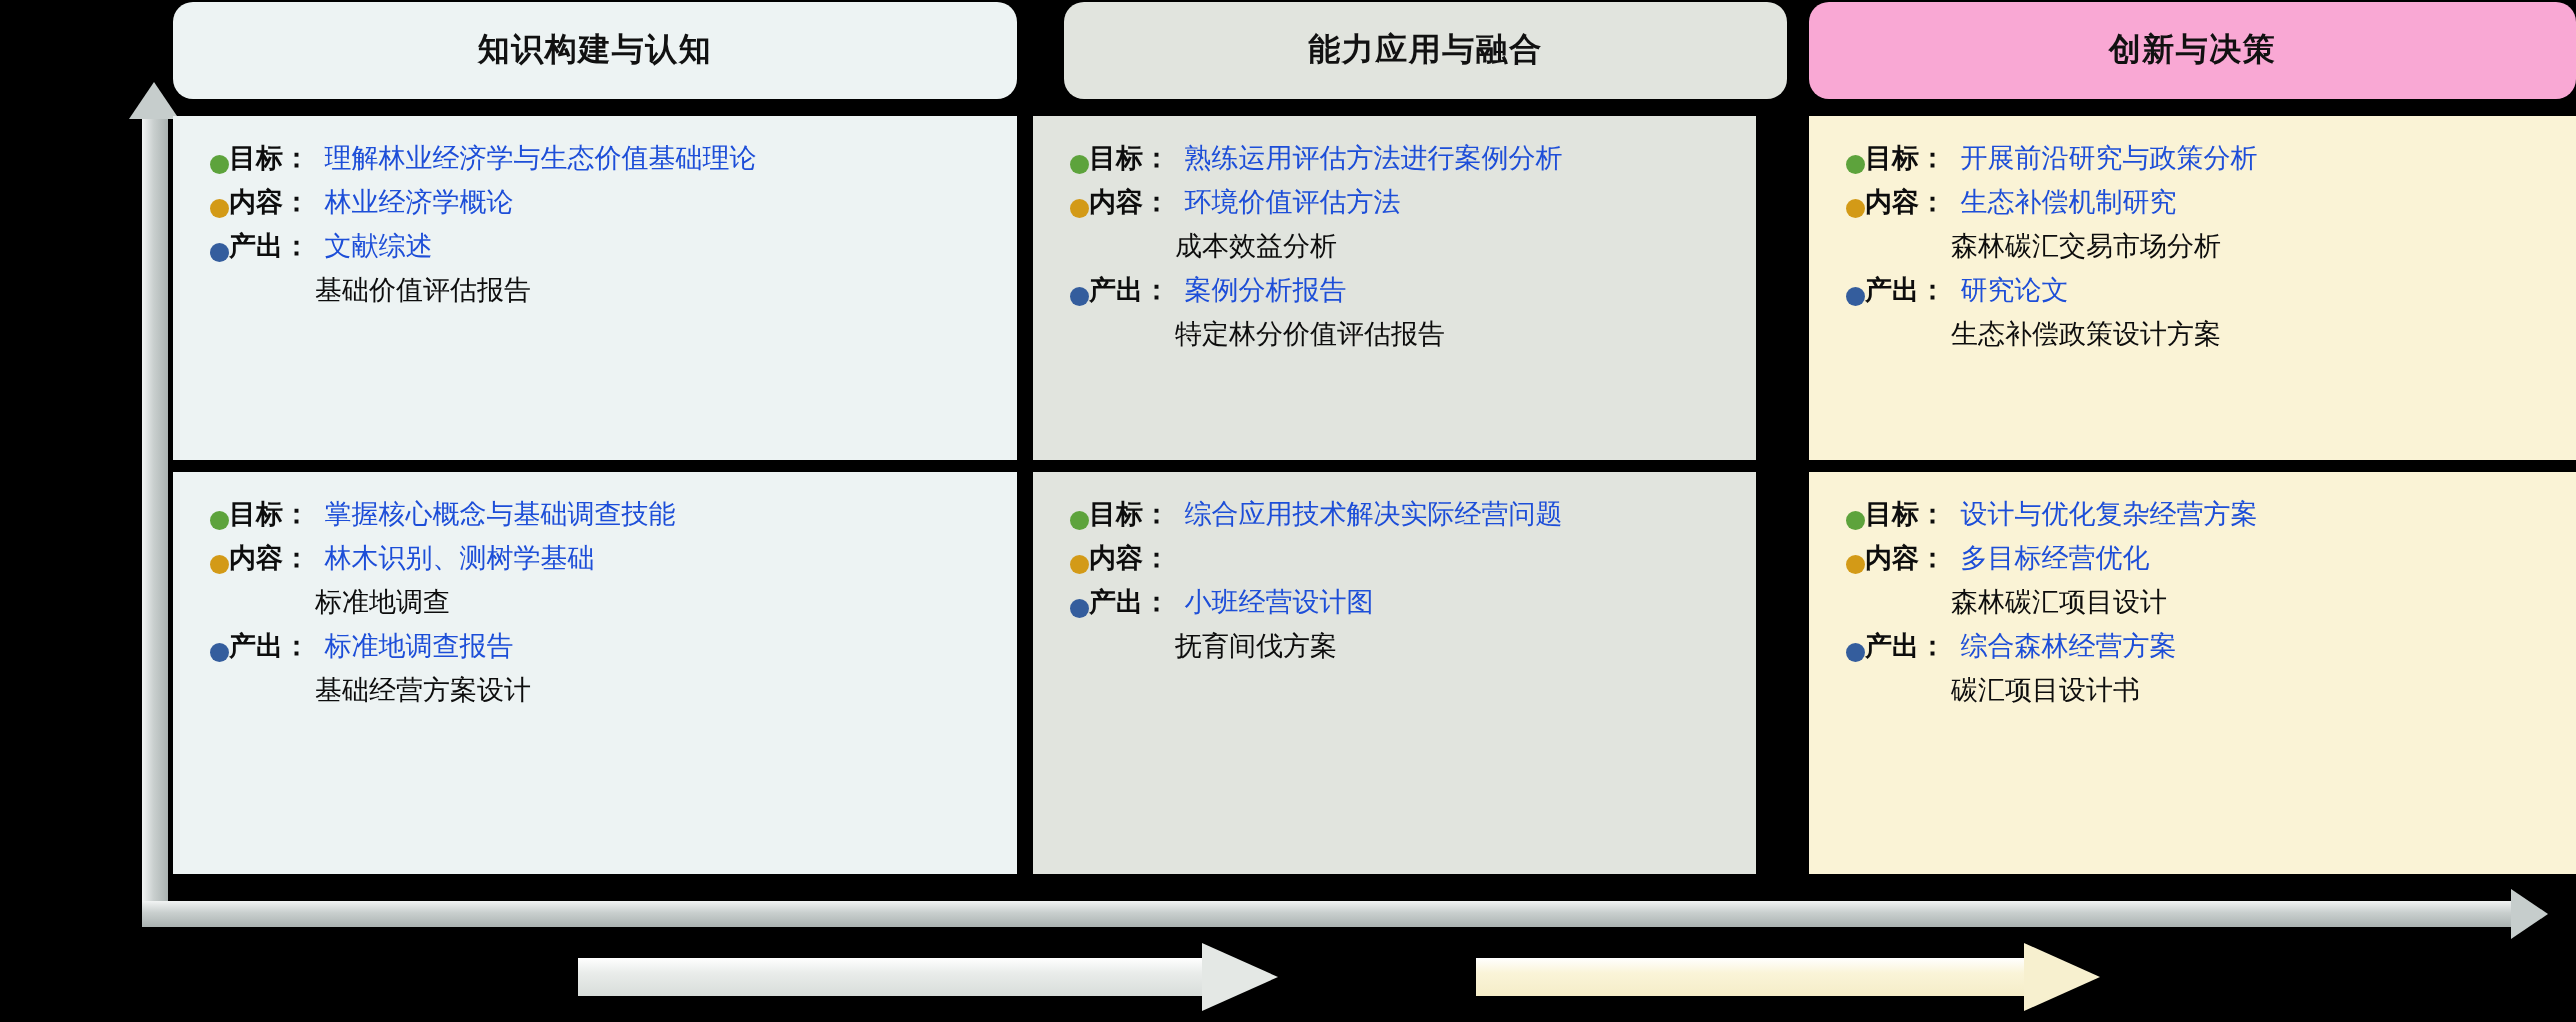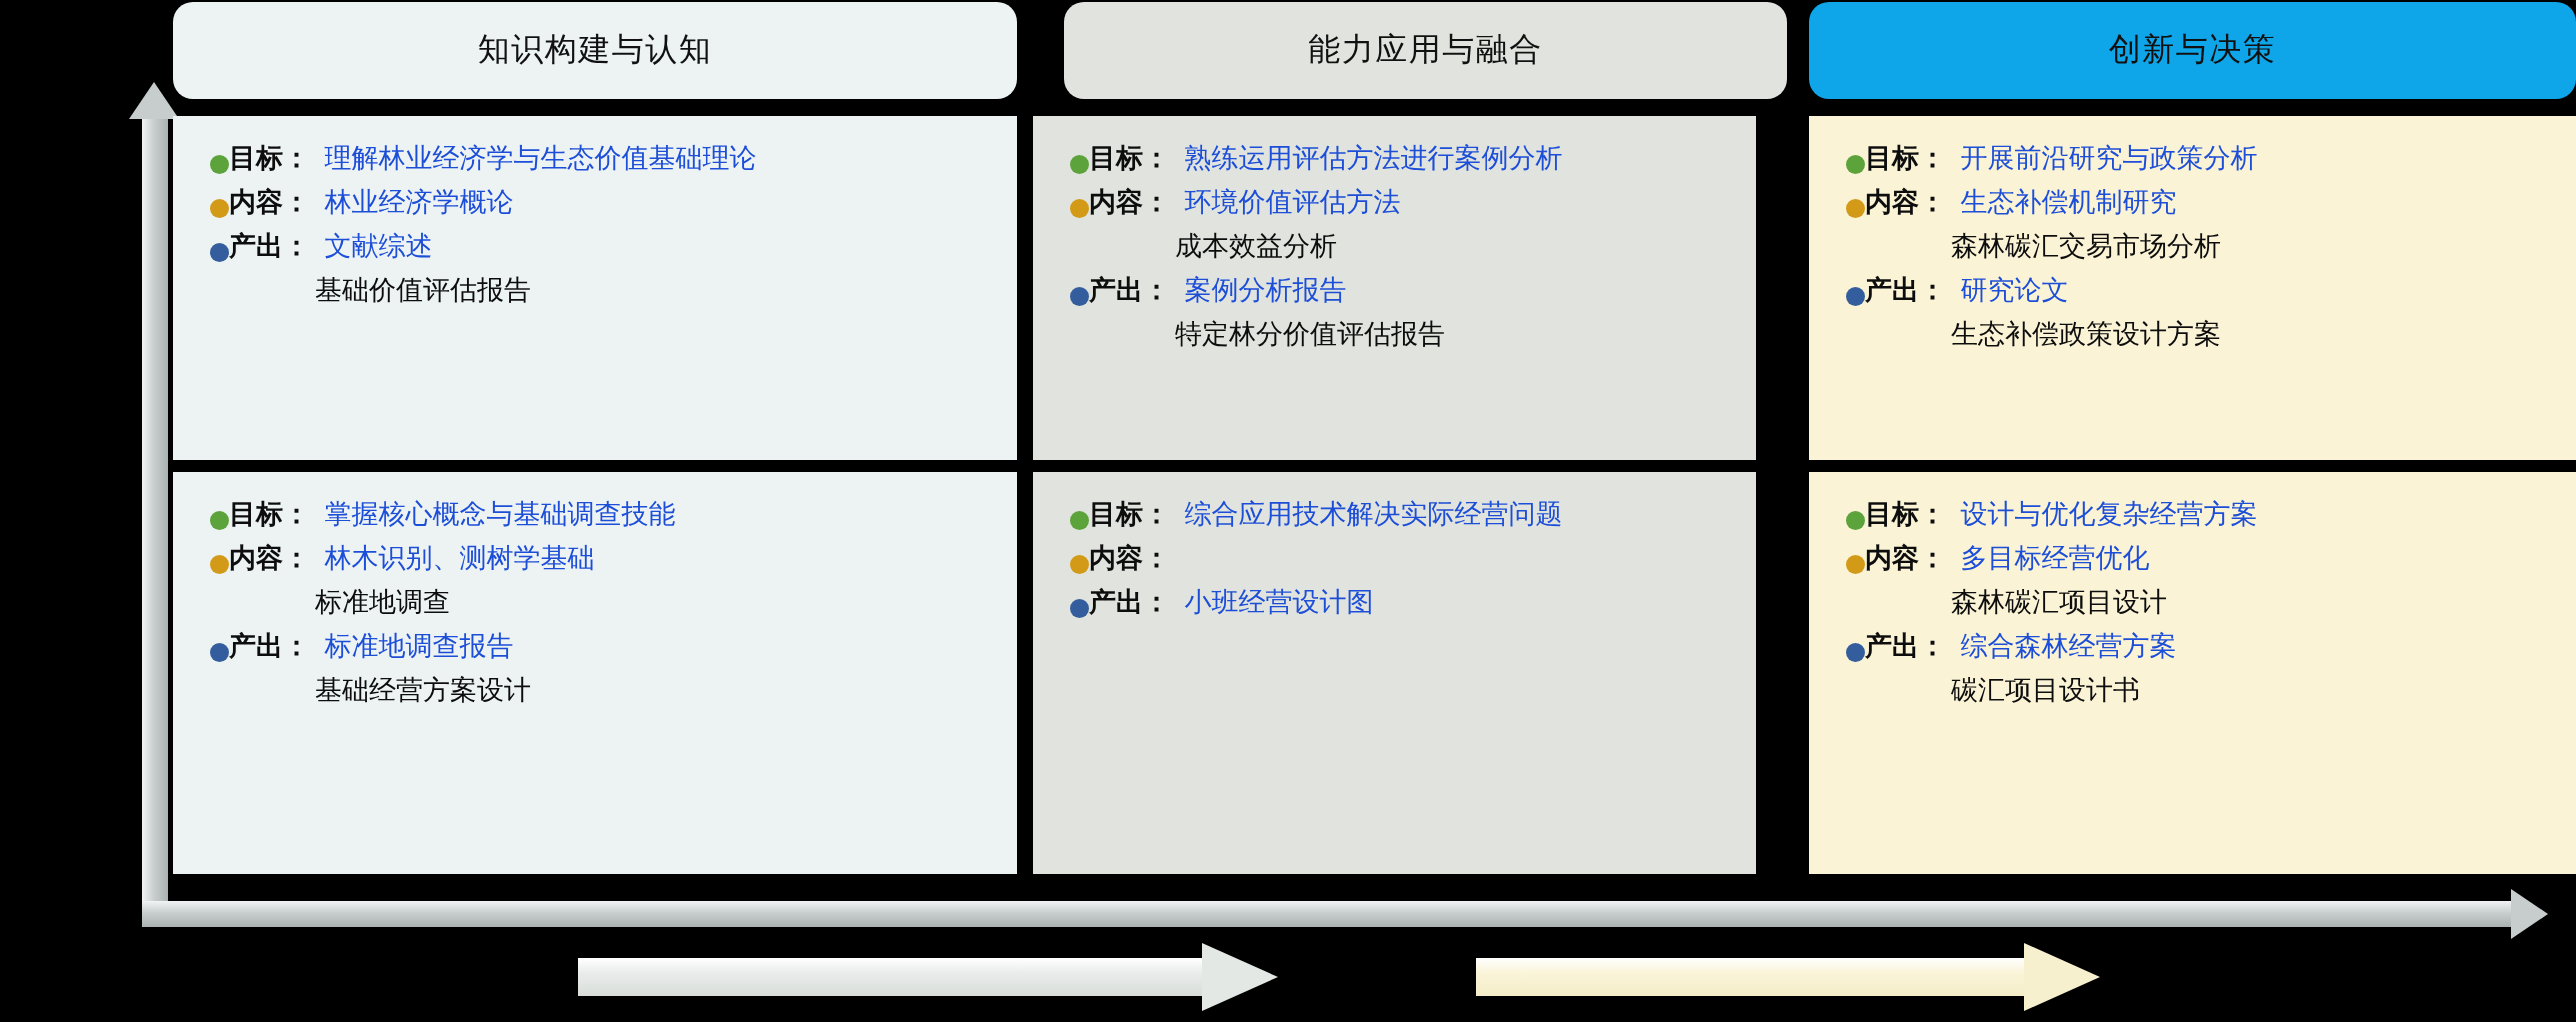--- a/index.html
+++ b/index.html
@@ -75,21 +75,21 @@
     left: 0;
     height: 97px;
     border-radius: 20px;
     display: flex;
     align-items: center;
     justify-content: center;
     box-sizing: border-box;
   }
   .phase-header-title {
     font-size: 32px;
-    font-weight: normal;
+    font-weight: bold;
     color: #111111;
     letter-spacing: 1.5px;
     white-space: nowrap;
   }
 
   .card {
     position: absolute;
     left: 0;
     box-sizing: border-box;
     padding: 20px 0 0 0;
@@ -144,21 +144,21 @@
     line-height: 44px;
     white-space: nowrap;
     margin-left: 142px;
   }
 
   
   .theme-0 .phase-header { background: #edf3f3; }
   .theme-0 .card         { background: #edf3f3; }
   .theme-1 .phase-header { background: #e1e4de; margin-left: 31px; }
   .theme-1 .card         { background: #e1e4de; }
-  .theme-2 .phase-header { background: #0ea5e9; }
+  .theme-2 .phase-header { background: #f9a8d4; }
   .theme-2 .card         { background: #faf3d6; }
 
   
   .prog-arrow {
     position: absolute;
     height: 68px;
   }
   .prog-arrow .shaft {
     position: absolute;
     left: 0; top: 15px;
@@ -291,20 +291,21 @@
           </span>
         <span class="label-cell">内容：</span>
       </div>
       <div class="row">
         <span class="bullet-cell">
             <i class="bullet bullet-output"></i>
           </span>
         <span class="label-cell">产出：</span>
         <span class="value-cell">小班经营设计图</span>
       </div>
+      <div class="value-extra">抚育间伐方案</div>
     </div>
   </div>
 
   <div class="col col-2 theme-2">
     <div class="phase-header" style="width:767px">
       <span class="phase-header-title">创新与决策</span>
     </div>
 
     <div class="card card-top" style="width:767px">
       <div class="row">

